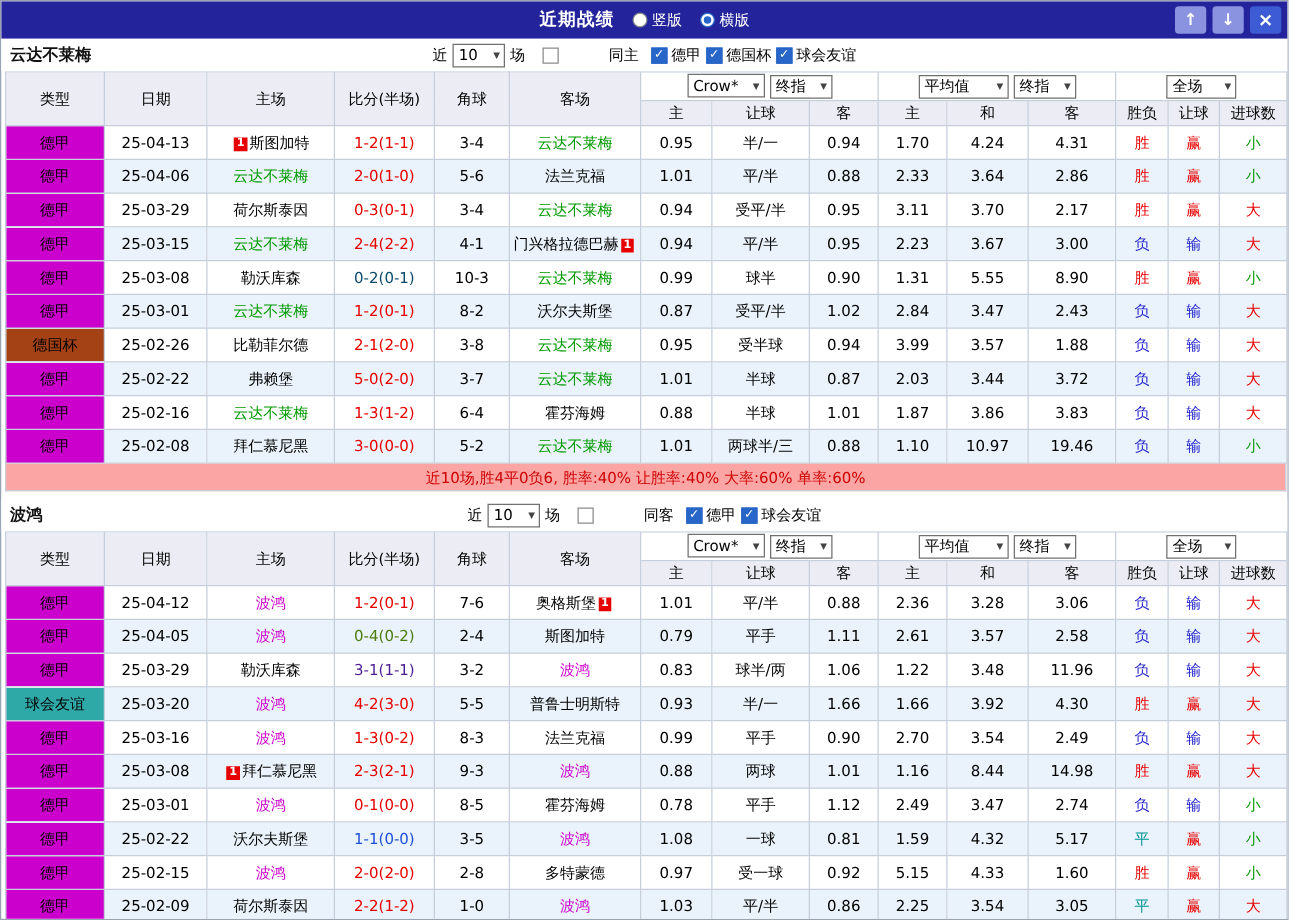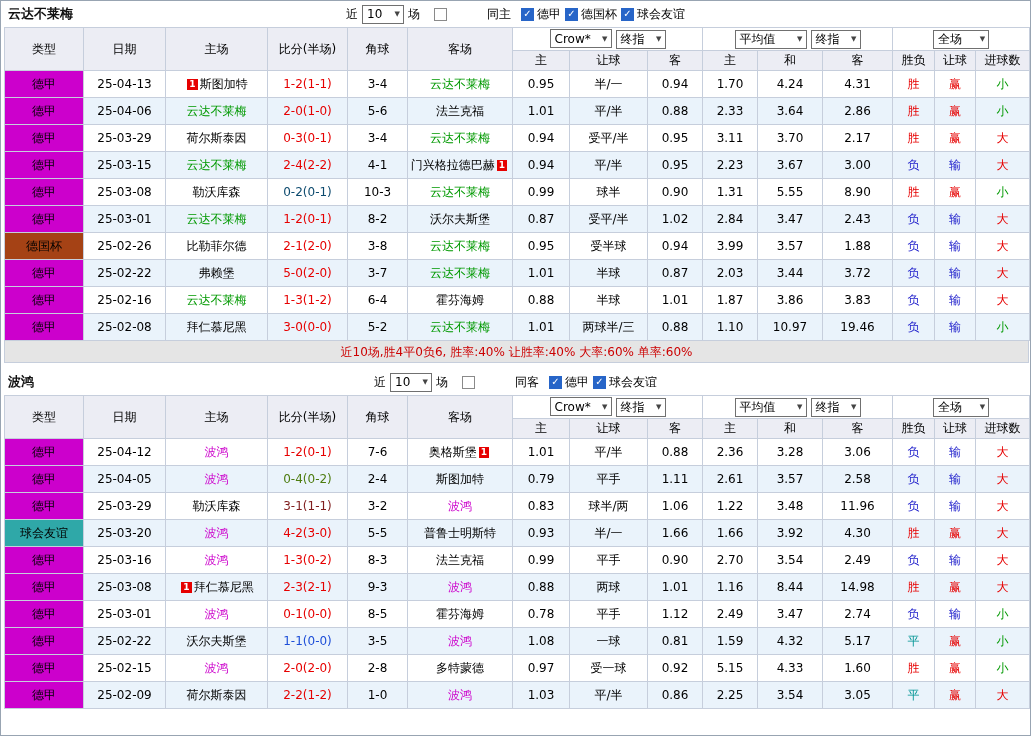--- a/index.html
+++ b/index.html
@@ -31,26 +31,52 @@
   .stats{width:1025px;margin:0 3px;border-collapse:collapse;table-layout:fixed;text-align:center;font-size:12px;}
   .stats th,.stats td{border:1px solid #C6CEDC;padding:0 1px;overflow:hidden;white-space:nowrap;}
   .stats thead th{background:#ECEDF4;font-weight:normal;color:#000;}
   .stats tr.dd-row th.dd-cell{background:#fff;height:22px;}
   .stats tr.dd-row th.dd-cell .fake-select{margin:0 2px;}
   .stats tr.lbl-row th{height:19px;}
   .stats tbody td{height:26px;color:#000;}
   .stats tbody tr:nth-child(even){background:#EAF3FB;}
   td.league{color:#fff;}
   .card{display:inline-block;background:#E60000;color:#fff;font-size:9px;line-height:11px;padding:0 2px;margin:0 2px;font-weight:bold;vertical-align:1px;}
-  .summary{width:1025px;margin:0 3px;height:22px;line-height:22px;text-align:center;font-size:12px;border:1px solid #C6CEDC;border-top:none;box-sizing:border-box;background:#e5e5e5;}
+  .summary{width:1025px;margin:0 3px;height:22px;line-height:22px;text-align:center;font-size:12px;border:1px solid #C6CEDC;border-top:none;box-sizing:border-box;background:#fca5a5;}
 </style>
 </head>
 <body>
 
 <div class="window">
+  <div class="titlebar">
+    <div class="titlebar-center">
+      <span class="title">近期战绩</span>
+      <span class="radio-group" id="radio-group">
+          <label class="radio">
+            <span class="radio-circle"></span>
+            <span>竖版</span>
+          </label>
+          <label class="radio">
+            <span class="radio-circle selected"></span>
+            <span>横版</span>
+          </label>
+        </span>
+    </div>
+    <div class="tb-buttons">
+      <div class="tb-btn updown">
+          <span>↑</span>
+        </div>
+      <div class="tb-btn updown">
+          <span>↓</span>
+        </div>
+      <div class="tb-btn close">
+          <span>×</span>
+        </div>
+    </div>
+  </div>
   <div id="sections">
       <div class="section">
         <div class="section-header">
           <span class="team-name">云达不莱梅</span>
           <span class="filter-controls">
             <span class="flabel">近</span>
             <span class="fake-select" style="width: 42px;">
               <span class="fs-label">10</span>
               <span class="fs-arrow">▼</span>
             </span>
@@ -418,21 +444,21 @@
               <td>3.57</td>
               <td>2.58</td>
               <td class="outcome" style="color: rgb(34, 34, 204);">负</td>
               <td class="outcome" style="color: rgb(34, 34, 204);">输</td>
               <td class="outcome" style="color: rgb(230, 0, 0);">大</td>
             </tr>
             <tr>
               <td class="league" style="background: rgb(204, 0, 204);">德甲</td>
               <td>25-03-29</td>
               <td class="team"><span>勒沃库森</span></td>
-              <td class="score" style="color: #7f1d1d;">3-1(1-1)</td>
+              <td class="score" style="color: #4c1d95;">3-1(1-1)</td>
               <td>3-2</td>
               <td class="team"><span style="color: rgb(204, 0, 204);">波鸿</span></td>
               <td>0.83</td>
               <td>球半/两</td>
               <td>1.06</td>
               <td>1.22</td>
               <td>3.48</td>
               <td>11.96</td>
               <td class="outcome" style="color: rgb(34, 34, 204);">负</td>
               <td class="outcome" style="color: rgb(34, 34, 204);">输</td>

